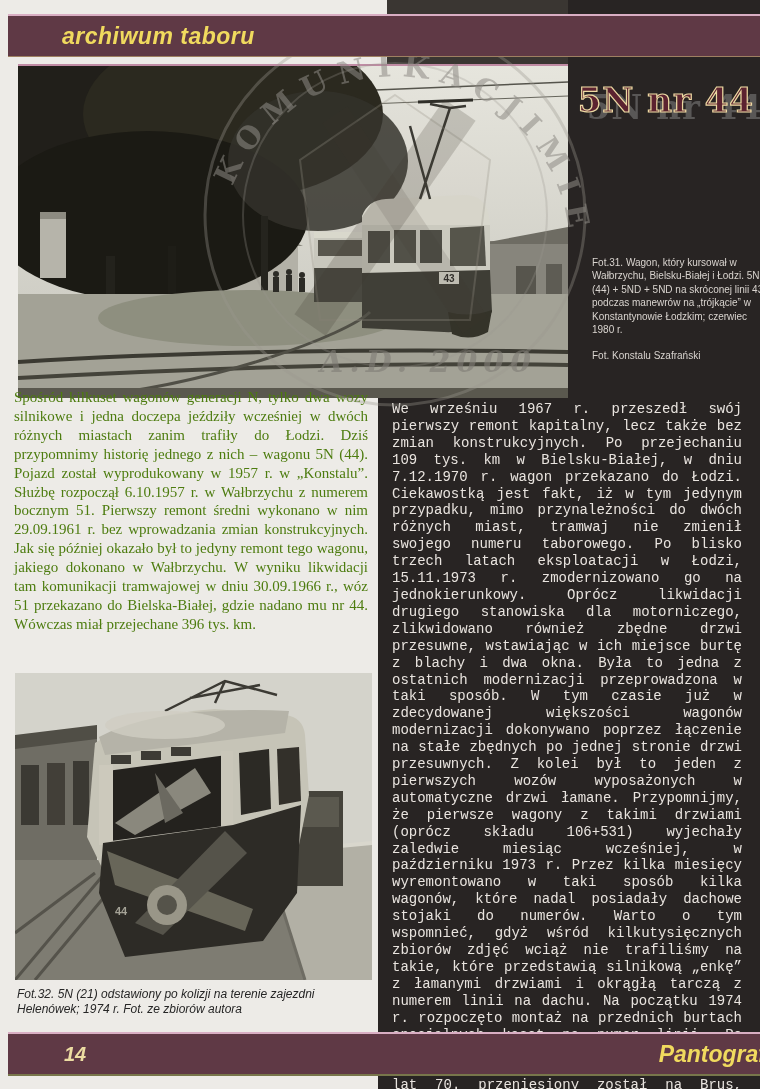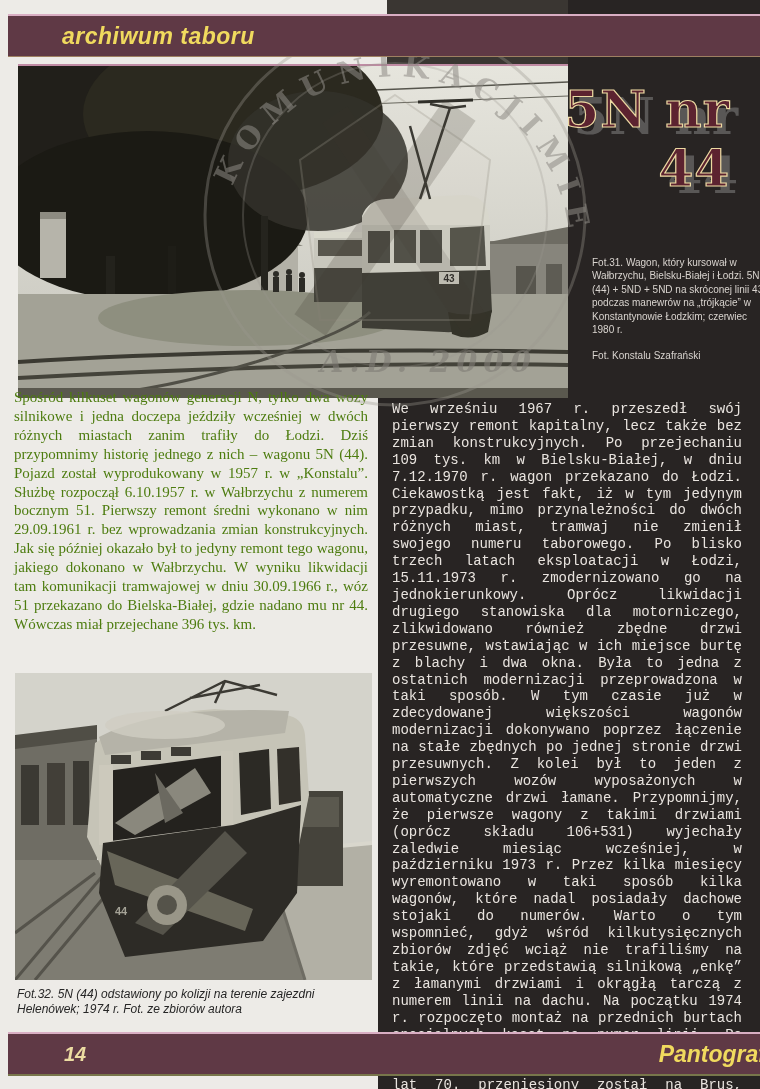--- a/index.html
+++ b/index.html
@@ -14,22 +14,22 @@
   .bar{position:absolute;left:8px;width:744px;height:40px;background:#5f3945;
        border-top:2px solid #d9aec3;border-bottom:1px solid rgba(235,215,130,.45);
        display:flex;align-items:center;z-index:6;padding-left:32px;}
   .header-bar{top:14px;}
   .footer-bar{top:1032px;border-bottom:2px solid rgba(140,170,80,.55);justify-content:space-between;}
   .header-label{font-style:italic;font-weight:bold;font-size:23px;color:#f0da5e;padding-left:22px;letter-spacing:.5px;}
   .page-number{font-style:italic;font-weight:bold;font-size:20px;color:#ecdca2;padding-left:24px;}
   .magazine-name{font-style:italic;font-weight:bold;font-size:23px;color:#f0da5e;padding-right:18px;}
 
   
-  .title{position:absolute;left:508px;top:80px;width:222px;z-index:6;text-align:right;
-         font-family:"DejaVu Serif", serif;font-weight:bold;font-size:50px;letter-spacing:1px;
+  .title{position:absolute;left:532px;top:80px;width:222px;z-index:6;text-align:right;
+         font-family:"DejaVu Serif", serif;font-weight:bold;font-size:34px;letter-spacing:1px;
          color:#5c2330;-webkit-text-stroke:1.2px #ecd9a2;
          text-shadow:9px 7px 0 rgba(130,130,130,.55);}
 
   
   .photo{position:absolute;z-index:1;}
   .photo svg{display:block;}
   .photo-top{left:18px;top:64px;width:550px;height:332px;border-top:2px solid #c08ba4;}
   .photo-bottom{left:15px;top:673px;width:317px;height:307px;}
 
   
@@ -205,20 +205,20 @@
 
       <path d="M88,170 L218,152 L286,132 L282,220 L248,268 L110,284 L84,220 Z" fill="#2d2b26"></path>
       <path d="M92,178 L238,236 L230,258 L100,212 Z" fill="#686659"></path>
       <path d="M210,158 L120,250 L148,262 L232,180 Z" fill="#55534a"></path>
       <circle cx="152" cy="232" r="20" fill="#999688"></circle>
       <circle cx="152" cy="232" r="10" fill="#55534a"></circle>
       <text x="100" y="242" font-size="11" font-weight="bold" fill="#b3b1a4" opacity=".9">44</text>
     </svg>
   </div>
 
-  <div class="caption-bottom">Fot.32. 5N (44) odstawiony po kolizji na terenie zajezdni Helenówek; 1974 r. Fot. ze zbiorów autora</div>
+  <div class="caption-bottom">Fot.32. 5N (21) odstawiony po kolizji na terenie zajezdni Helenówek; 1974 r. Fot. ze zbiorów autora</div>
 
   <div class="bar footer-bar">
     <span class="page-number">14</span>
     <span class="magazine-name">Pantograf</span>
   </div>
 
 </div>
 
 </body></html>

